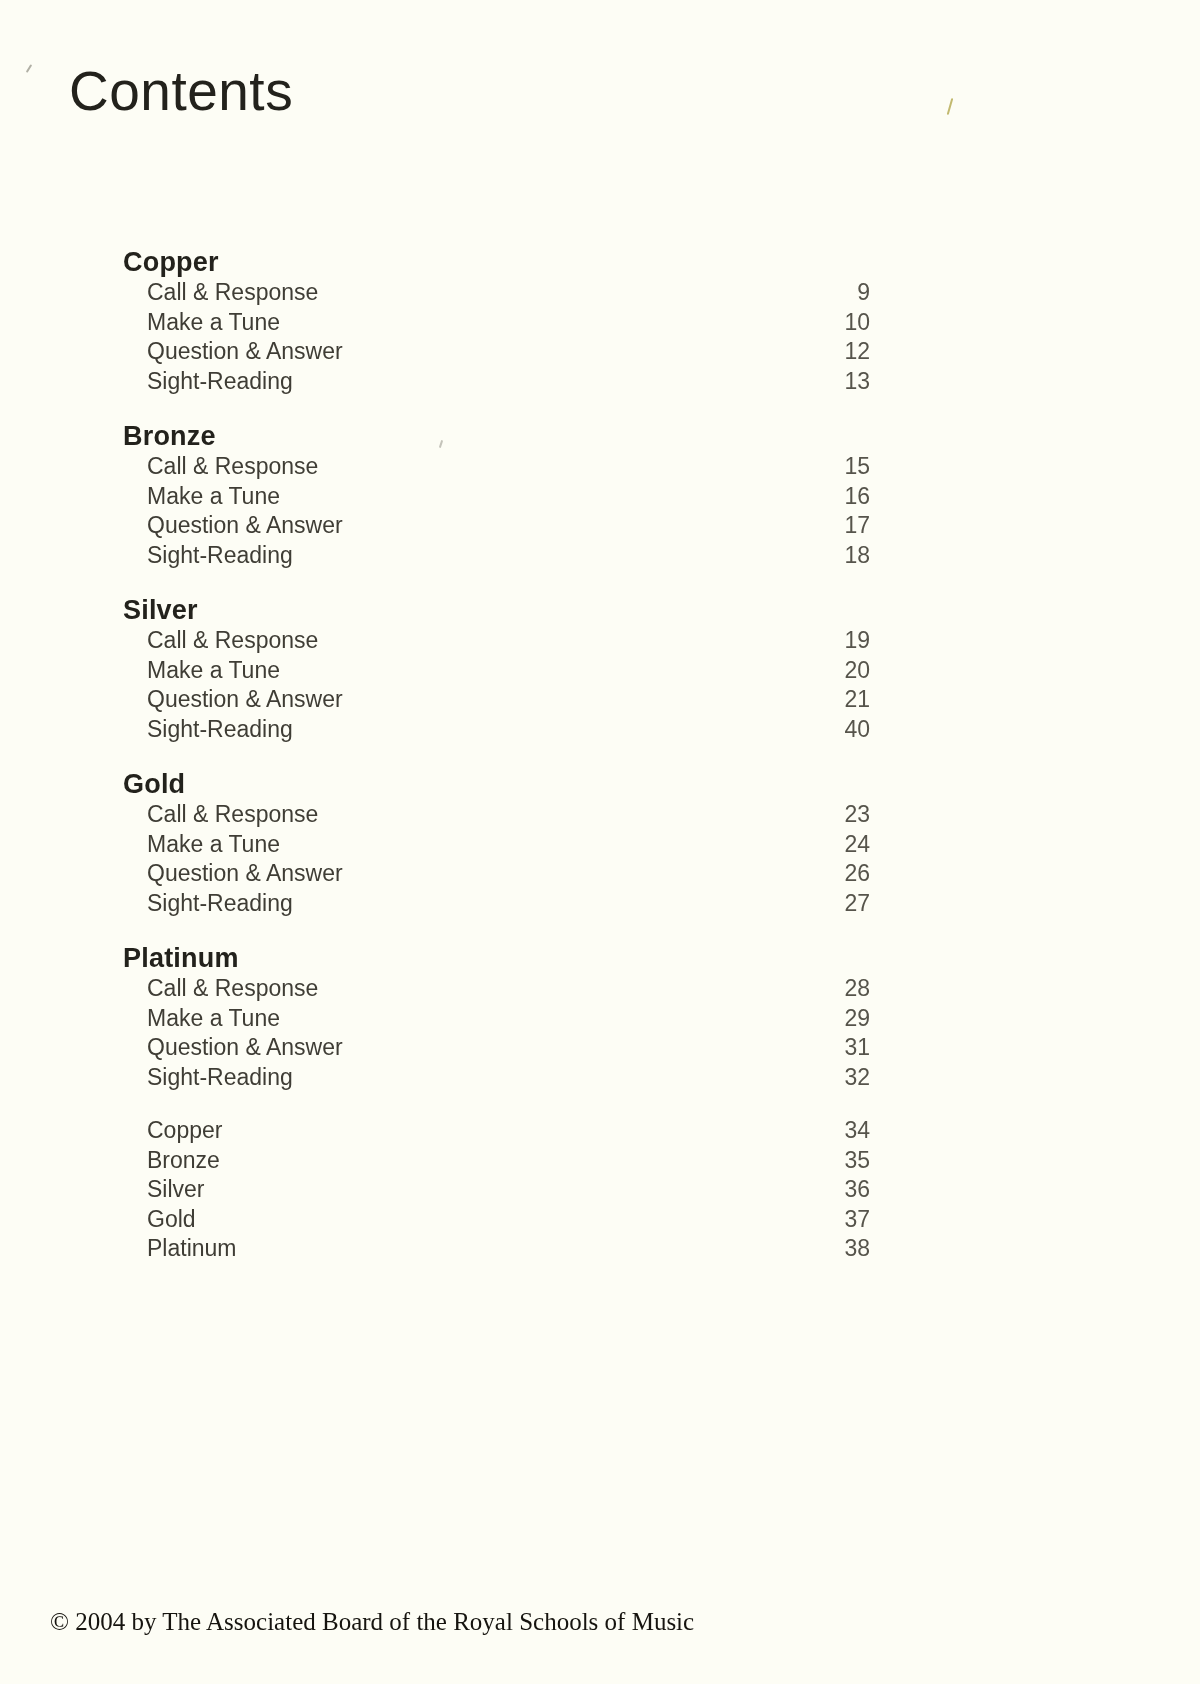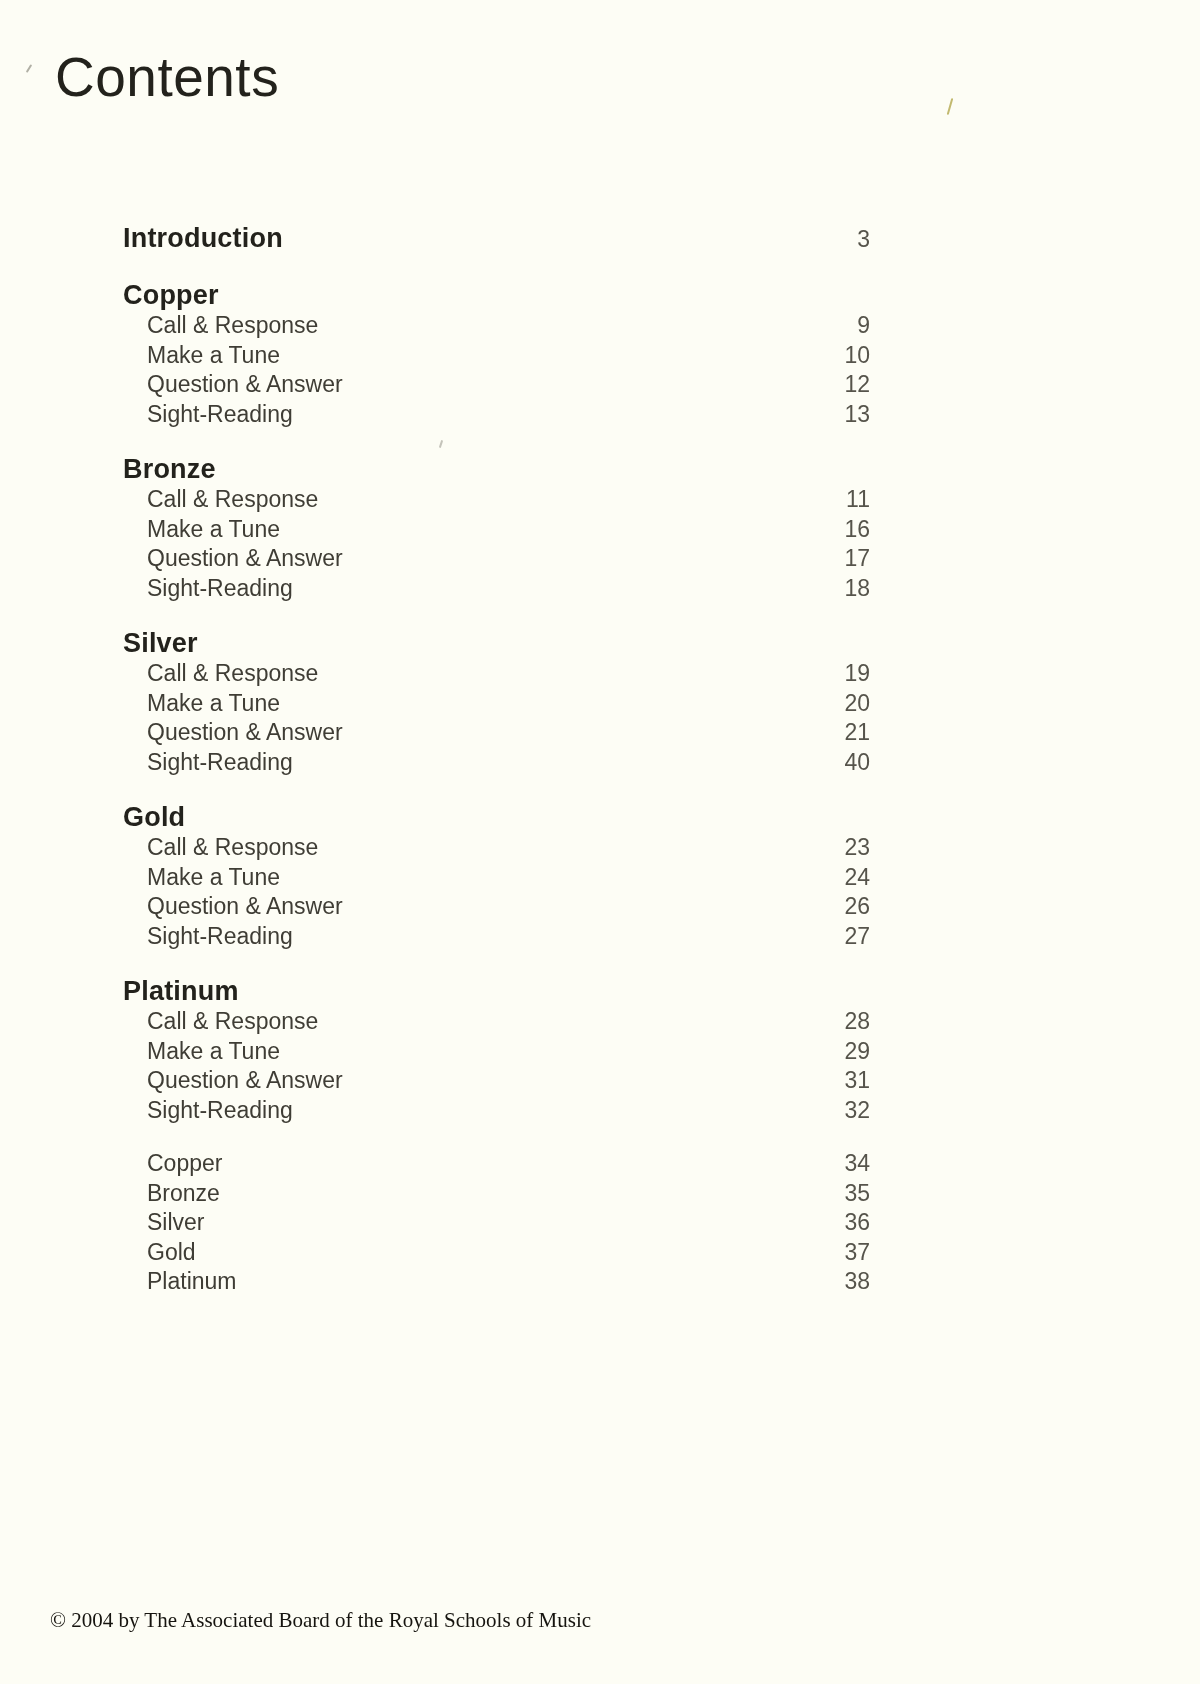--- a/index.html
+++ b/index.html
@@ -18,21 +18,21 @@
     font-family:"Liberation Sans", sans-serif;
     position:relative;
     overflow:hidden;
   }
   .page{
     position:absolute; inset:0;
   }
   .title{
     position:absolute;
     left:54px; top:44px;
-    margin:1px;
+    margin:15px;
     font-size:55px;
     font-weight:300;
     letter-spacing:0.5px;
     color:var(--heading-text);
   }
   .toc{
     position:absolute;
     left:123px; top:222px;
     width:747px;
   }
@@ -78,21 +78,21 @@
     padding-left:24px;
     font-size:22px;
     font-style:italic;
     font-weight:300;
     color:var(--note-text);
   }
   .footer{
     position:absolute;
     left:50px; top:1608px;
     font-family:"Liberation Serif", serif;
-    font-size:21px;
+    font-size:25px;
     color:var(--footer-text);
   }
   
   .mark{ position:absolute; background:transparent; }
   .mark-a{
     left:28px; top:64px; width:2px; height:9px;
     background:#97958a; transform:rotate(32deg); opacity:.75; border-radius:1px;
   }
   .mark-b{
     left:949px; top:98px; width:2px; height:17px;
@@ -109,24 +109,20 @@
 <div class="page">
 
   <span class="mark mark-a"></span>
   <span class="mark mark-b"></span>
   <span class="mark mark-c"></span>
 
   <h1 class="title">Contents</h1>
 
   <div class="toc">
 
-    <div class="row intro-row">
-      <span class="heading-label">Introduction</span>
-      <span class="page-num">3</span>
-    </div>
 
     <div id="sections">
   <div class="section">
     <div class="section-title">Copper</div>
     <div class="items">
             <div class="row item-row">
               <span class="item-label">Call &amp; Response</span>
               <span class="page-num">9</span>
             </div>
             <div class="row item-row">
@@ -142,21 +138,21 @@
               <span class="page-num">13</span>
             </div>
           </div>
   </div>
 
   <div class="section">
     <div class="section-title">Bronze</div>
     <div class="items">
             <div class="row item-row">
               <span class="item-label">Call &amp; Response</span>
-              <span class="page-num">11</span>
+              <span class="page-num">15</span>
             </div>
             <div class="row item-row">
               <span class="item-label">Make a Tune</span>
               <span class="page-num">16</span>
             </div>
             <div class="row item-row">
               <span class="item-label">Question &amp; Answer</span>
               <span class="page-num">17</span>
             </div>
             <div class="row item-row">

